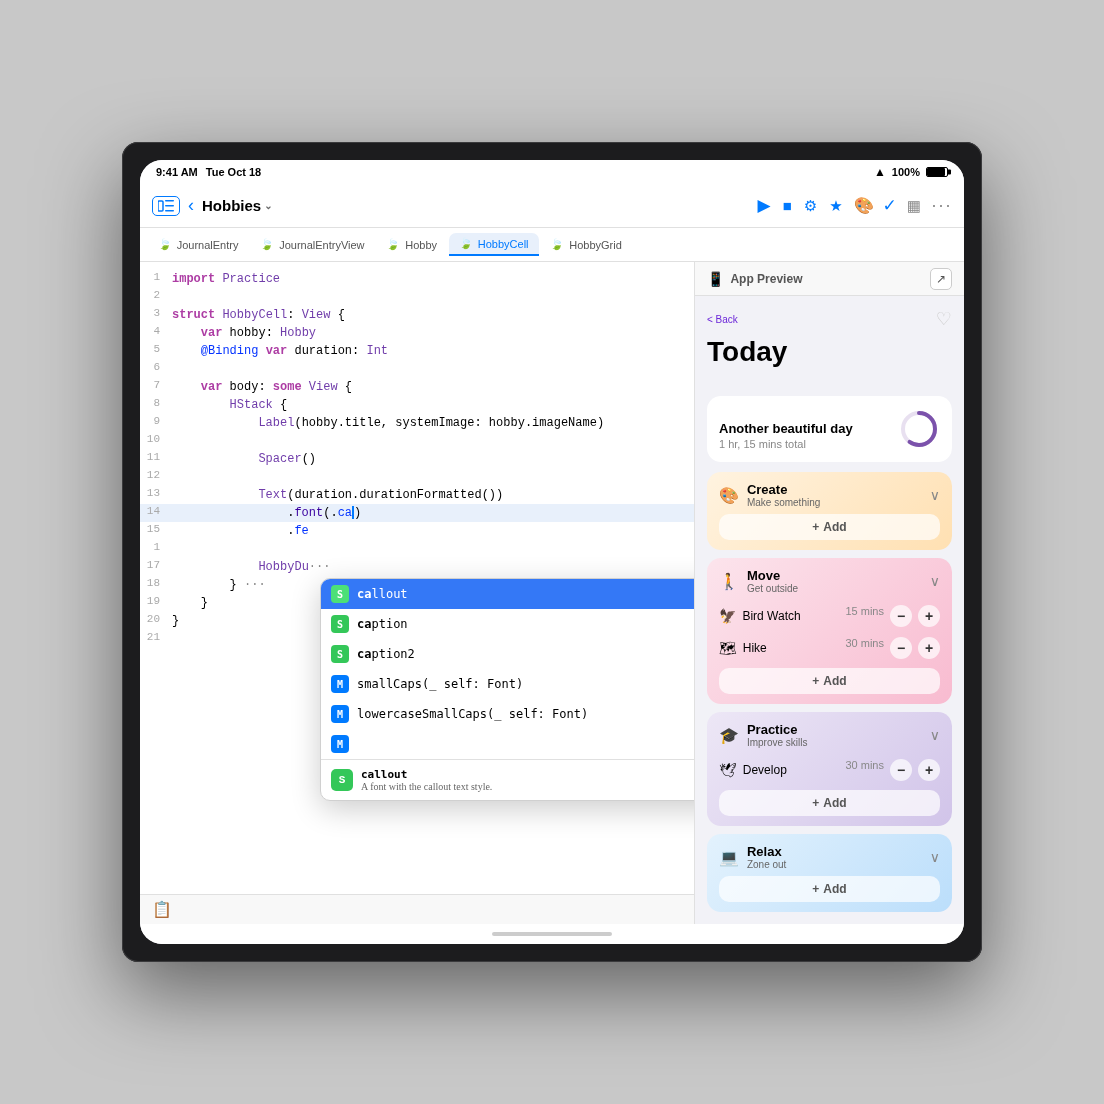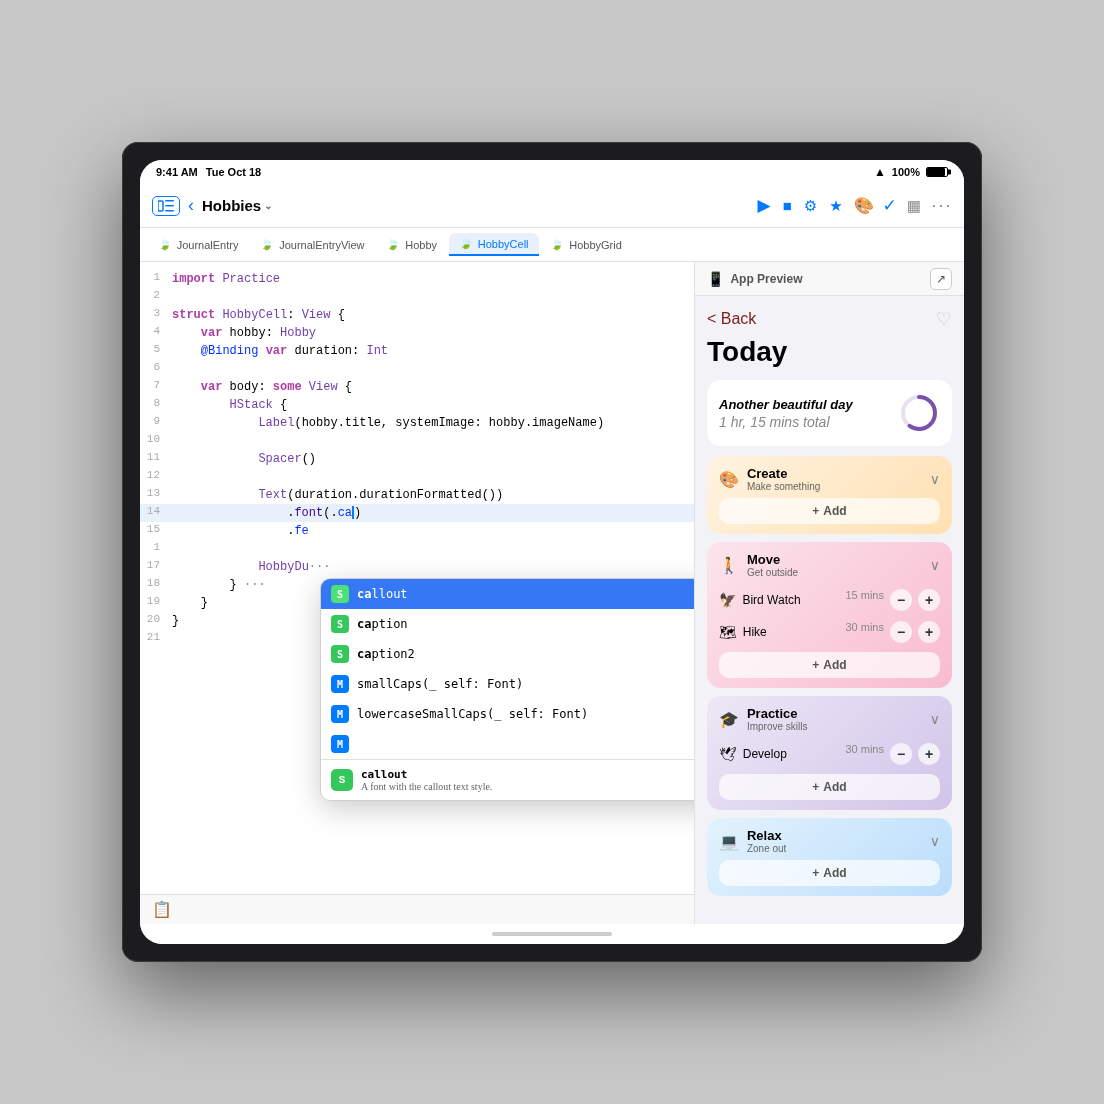--- a/index.html
+++ b/index.html
@@ -237,41 +237,40 @@
       padding: 12px;
       background: #f2f2f7;
     }
     .preview-nav {
       display: flex;
       justify-content: space-between;
       align-items: center;
       margin-bottom: 6px;
     }
     .preview-back {
-      color: #7f1d1d; font-size: 16px; font-weight: 500; display: flex; align-items: center; gap: 2px;
+      color: #6d28d9; font-size: 10px; font-weight: 500; display: flex; align-items: center; gap: 2px;
     }
     .preview-heart { font-size: 18px; color: #ccc; }
     .preview-title {
-      font-size: 28px; font-weight: 700; color: #000; margin-bottom: 12px;
+      font-size: 28px; font-weight: 700; color: #000; margin-bottom: 28px;
     }
 
     
     .summary-card {
       background: #fff;
       border-radius: 14px;
       padding: 12px;
       margin-bottom: 10px;
       display: flex;
-      align-items: center;
+      align-items: flex-end;
       justify-content: space-between;
-      font-style: italic;
     }
     .summary-text { }
     .summary-title { font-size: 13px; font-weight: 600; color: #000; }
-    .summary-sub { font-size: 14px; color: #888; margin-top: 2px; }
+    .summary-sub { font-size: 11px; color: #888; margin-top: 2px; }
     .progress-circle {
       width: 42px; height: 42px;
     }
     .progress-circle svg { width: 42px; height: 42px; }
 
     
     .category-card {
       border-radius: 14px;
       padding: 10px 12px;
       margin-bottom: 8px;

